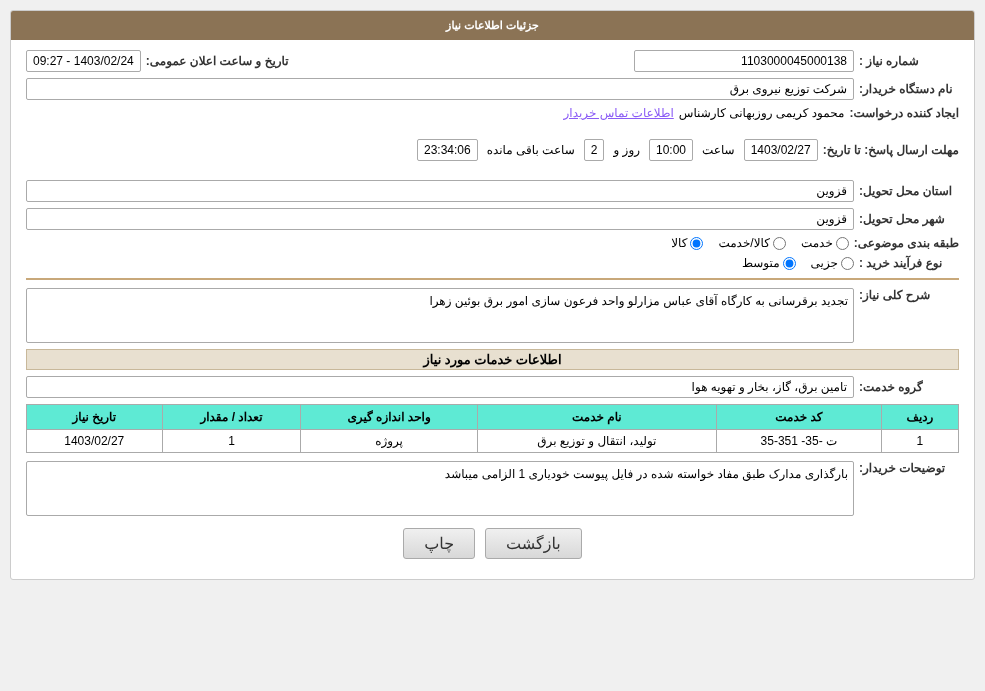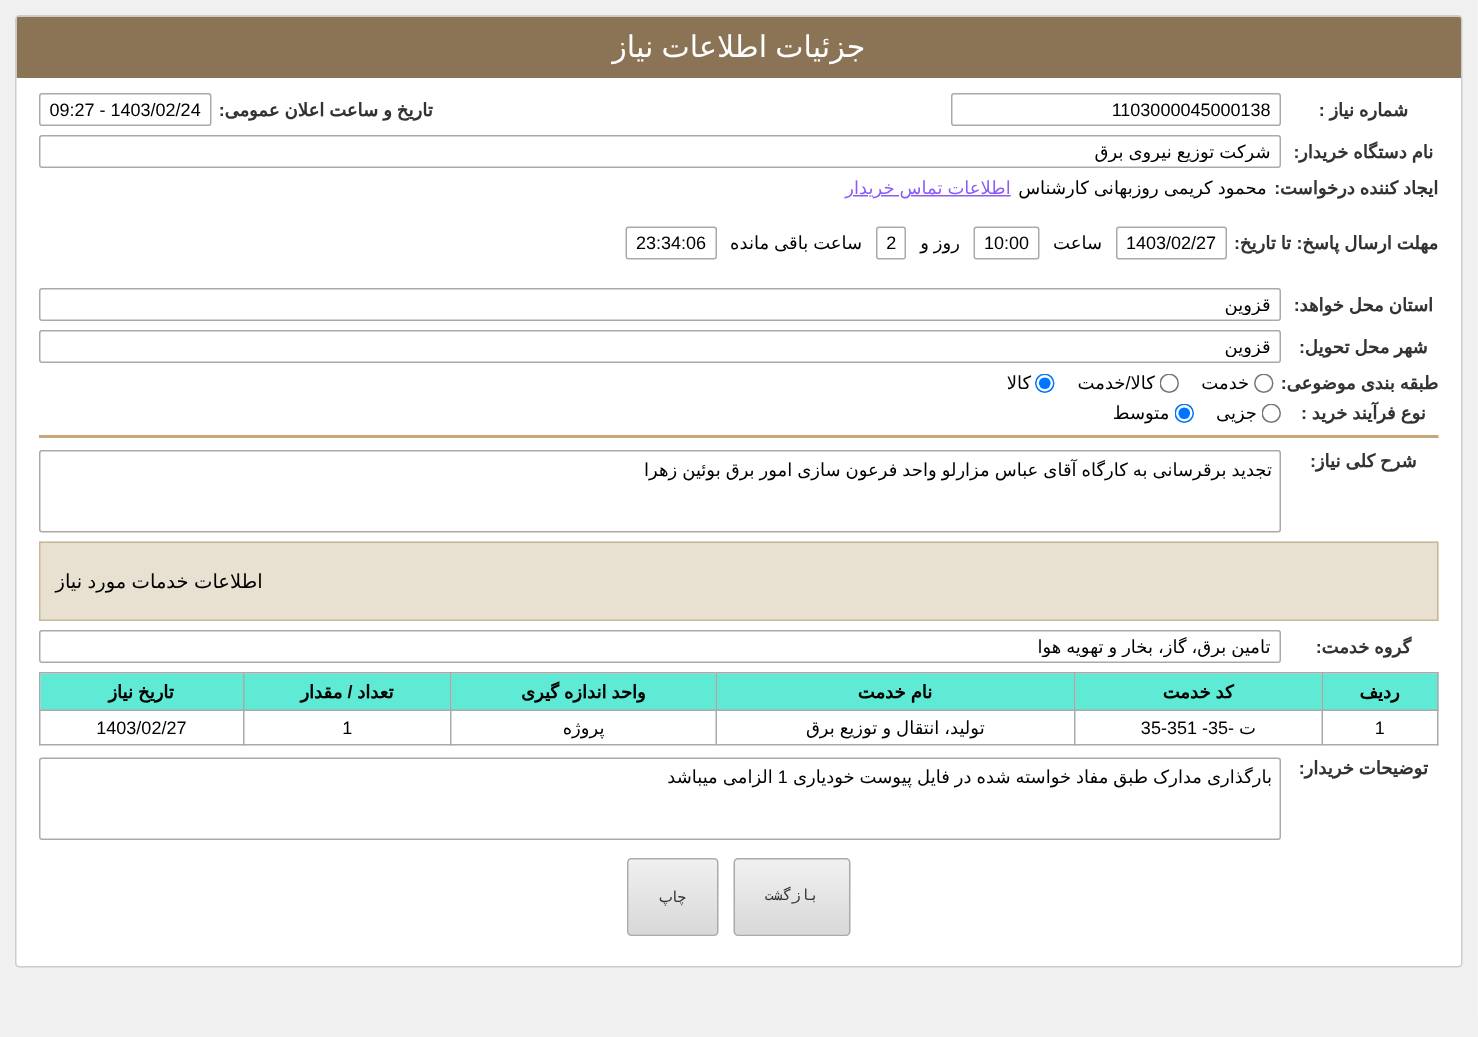--- a/index.html
+++ b/index.html
@@ -19,22 +19,22 @@
       background: #fff;
       border: 1px solid #ccc;
       border-radius: 3px;
       overflow: hidden;
     }
     .card-header {
       background: #8B7355;
       color: #fff;
       text-align: center;
       padding: 8px 10px;
-      font-size: 20px;
-      font-weight: normal;
+      font-size: 11px;
+      font-weight: bold;
     }
     .card-body {
       padding: 10px 15px;
     }
     .form-row {
       display: flex;
       align-items: center;
       margin-bottom: 6px;
       gap: 5px;
     }
@@ -64,25 +64,25 @@
       cursor: pointer;
     }
     .section-divider {
       border: none;
       border-top: 2px solid #c8a87a;
       margin: 8px 0;
     }
     .section-title {
       background: #e8e0d0;
       border: 1px solid #c8b89a;
-      padding: 18px 10px;
-      font-weight: normal;
+      padding: 2px 10px;
+      font-weight: bold;
       font-size: 13px;
       margin-bottom: 6px;
-      text-align: left;
+      text-align: center;
     }
     .radio-group {
       display: flex;
       gap: 15px;
       align-items: center;
     }
     .radio-item {
       display: flex;
       align-items: center;
       gap: 3px;
@@ -121,39 +121,38 @@
       background: #f8f8f8;
     }
     .btn-row {
       display: flex;
       justify-content: center;
       gap: 10px;
       margin-top: 12px;
       padding-bottom: 10px;
     }
     .btn {
-      padding: 19px 20px;
+      padding: 5px 20px;
       border: 1px solid #aaa;
       border-radius: 3px;
       cursor: pointer;
       font-family: Tahoma, Arial, sans-serif;
-      font-size: 10px;
+      font-size: 16px;
     }
     .btn-print {
       background: linear-gradient(to bottom, #f0f0f0, #d8d8d8);
       color: #333;
     }
     .btn-back {
       background: linear-gradient(to bottom, #f0f0f0, #d8d8d8);
       color: #333;
-      font-family: Liberation Mono, monospace;
     }
     .row-label {
       min-width: 100px;
-      text-align: center;
+      text-align: left;
       font-weight: bold;
       color: #333;
     }
   </style>
 </head>
 <body>
 
 <div class="page-container">
   <div class="main-card">
 
@@ -185,21 +184,21 @@
         <div class="date-value">1403/02/27</div>
         <span style="margin:0 4px;">ساعت</span>
         <div class="date-value">10:00</div>
         <span style="margin:0 4px;">روز و</span>
         <div class="date-value">2</div>
         <span style="margin:17px 4px;">ساعت باقی مانده</span>
         <div class="date-value">23:34:06</div>
       </div>
 
       <div class="form-row">
-        <span class="row-label">استان محل خواهد:</span>
+        <span class="row-label">استان محل تحویل:</span>
         <input class="input-field input-wide" type="text" value="قزوین" readonly="" style="">
       </div>
 
       <div class="form-row">
         <span class="row-label">شهر محل تحویل:</span>
         <input class="input-field input-wide" type="text" value="قزوین" readonly="" style="">
       </div>
 
       <div class="form-row">
         <span class="row-label">طبقه بندی موضوعی:</span>

